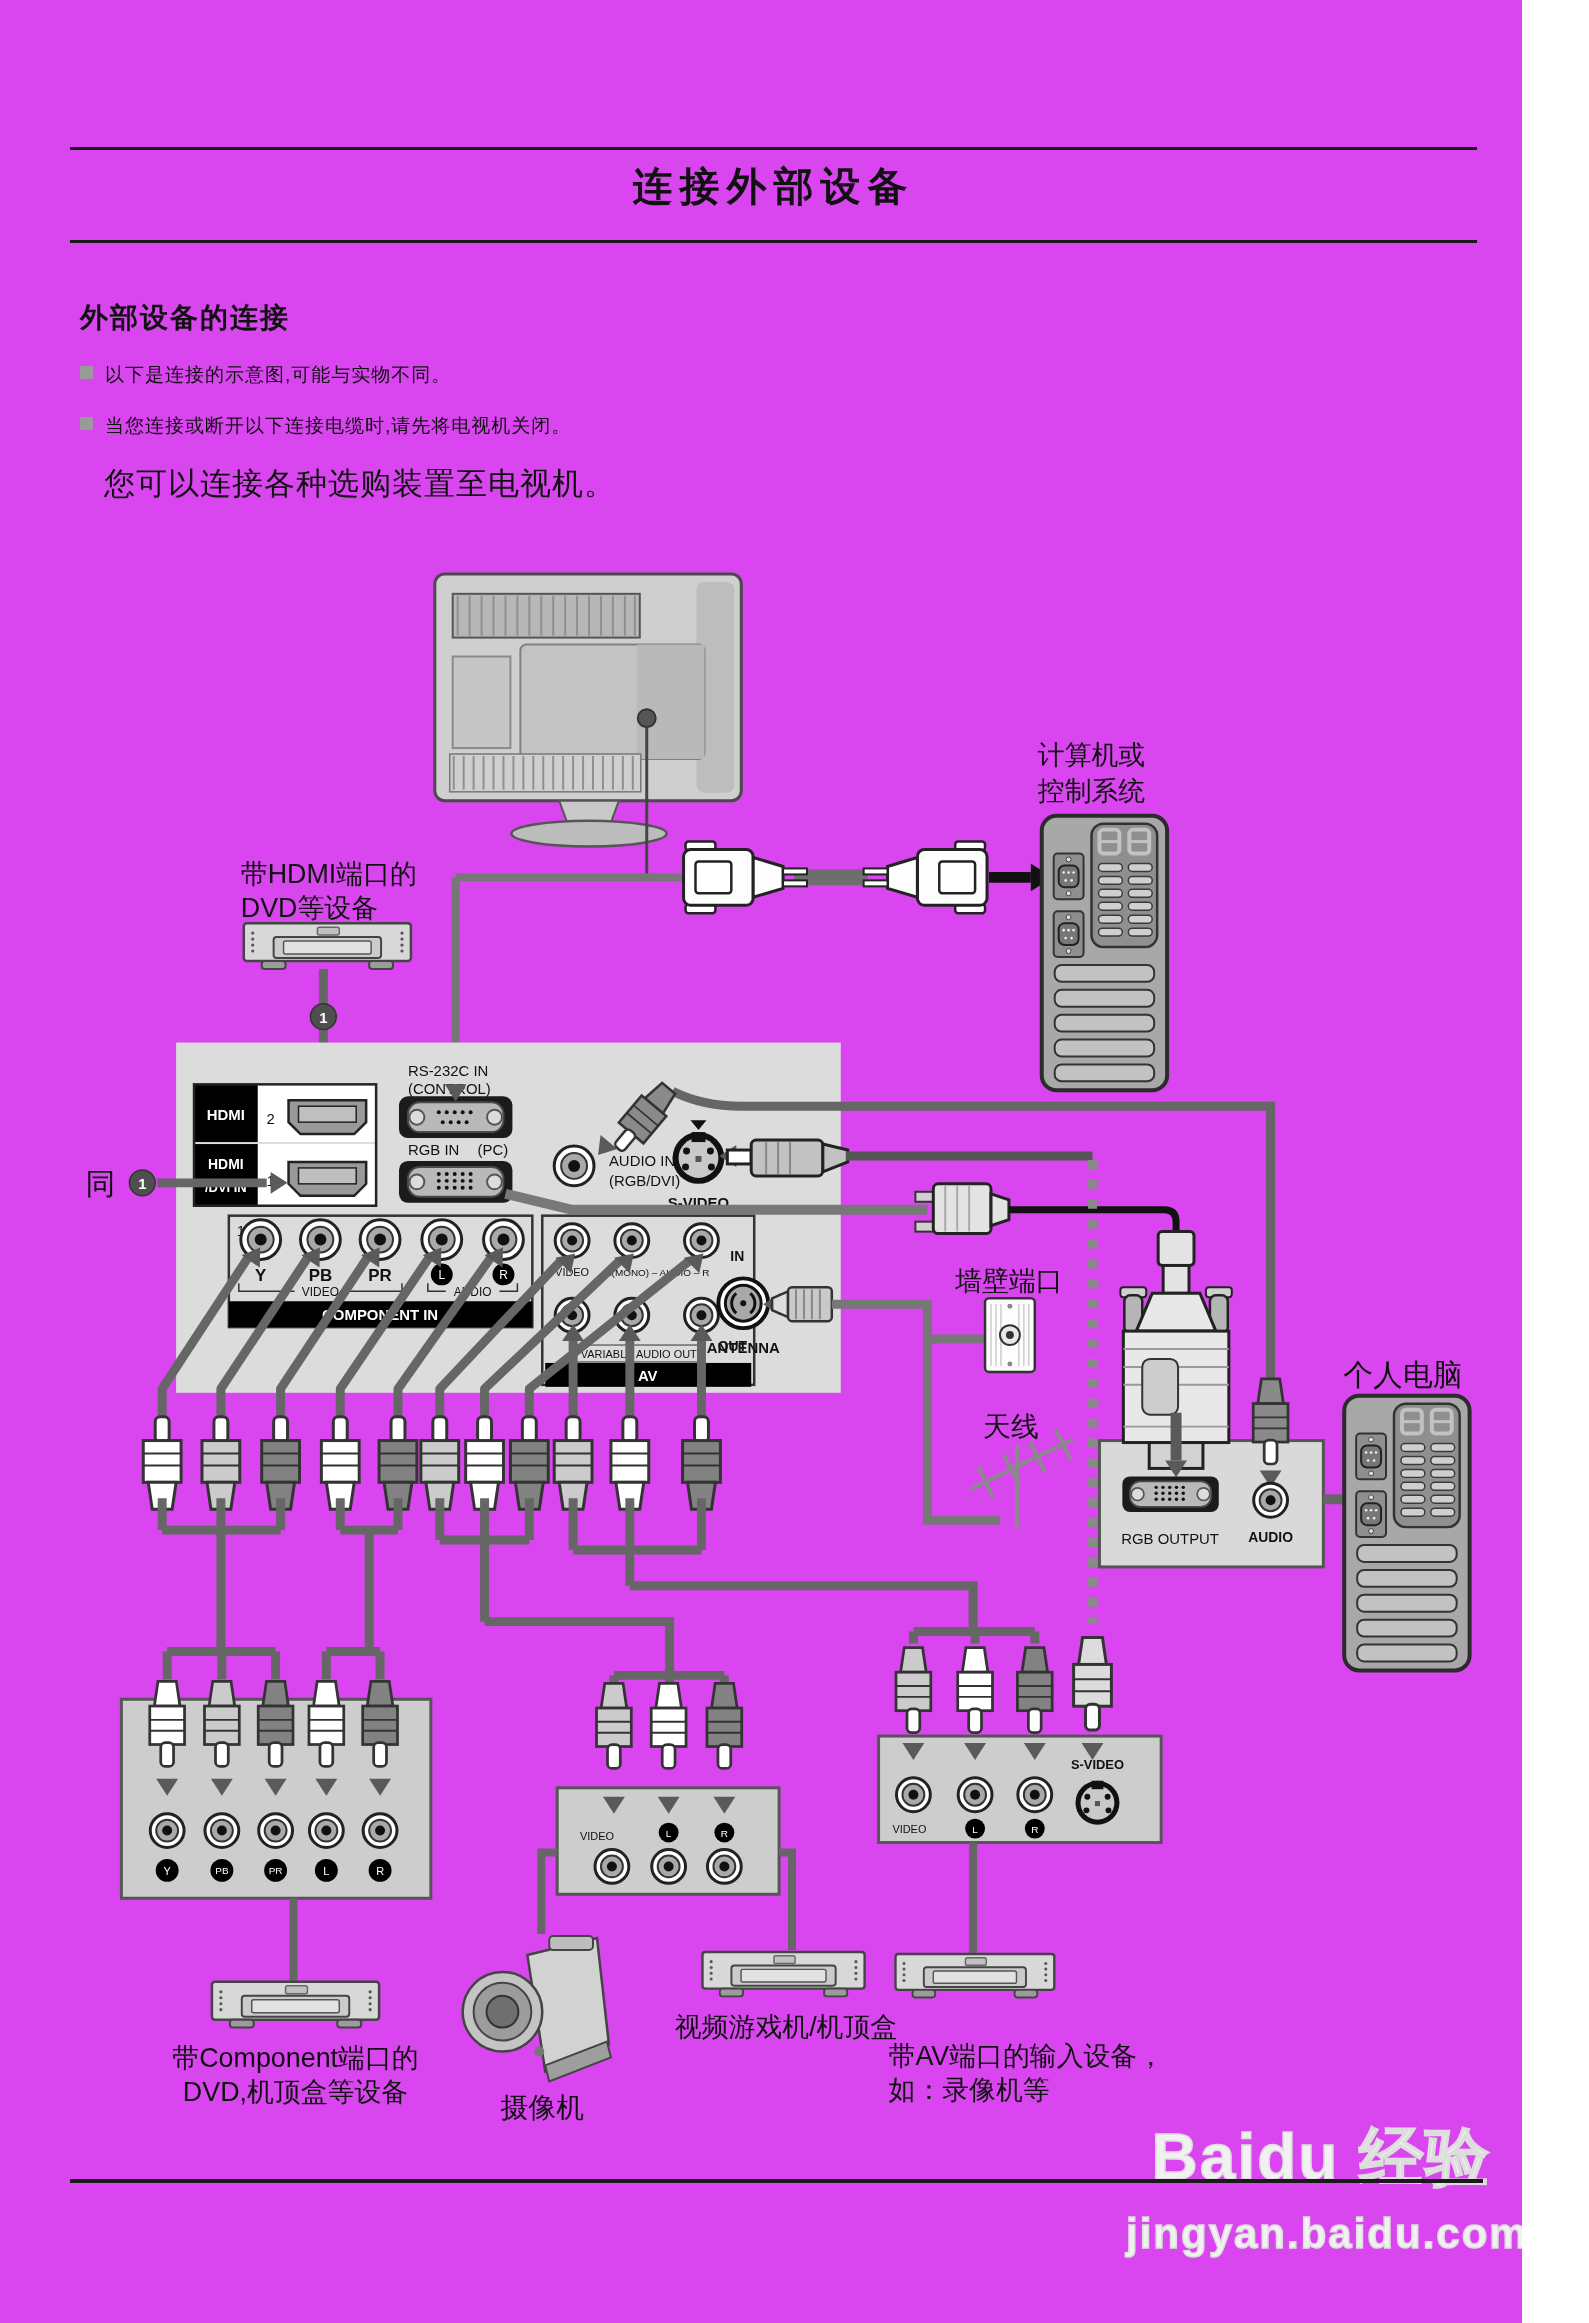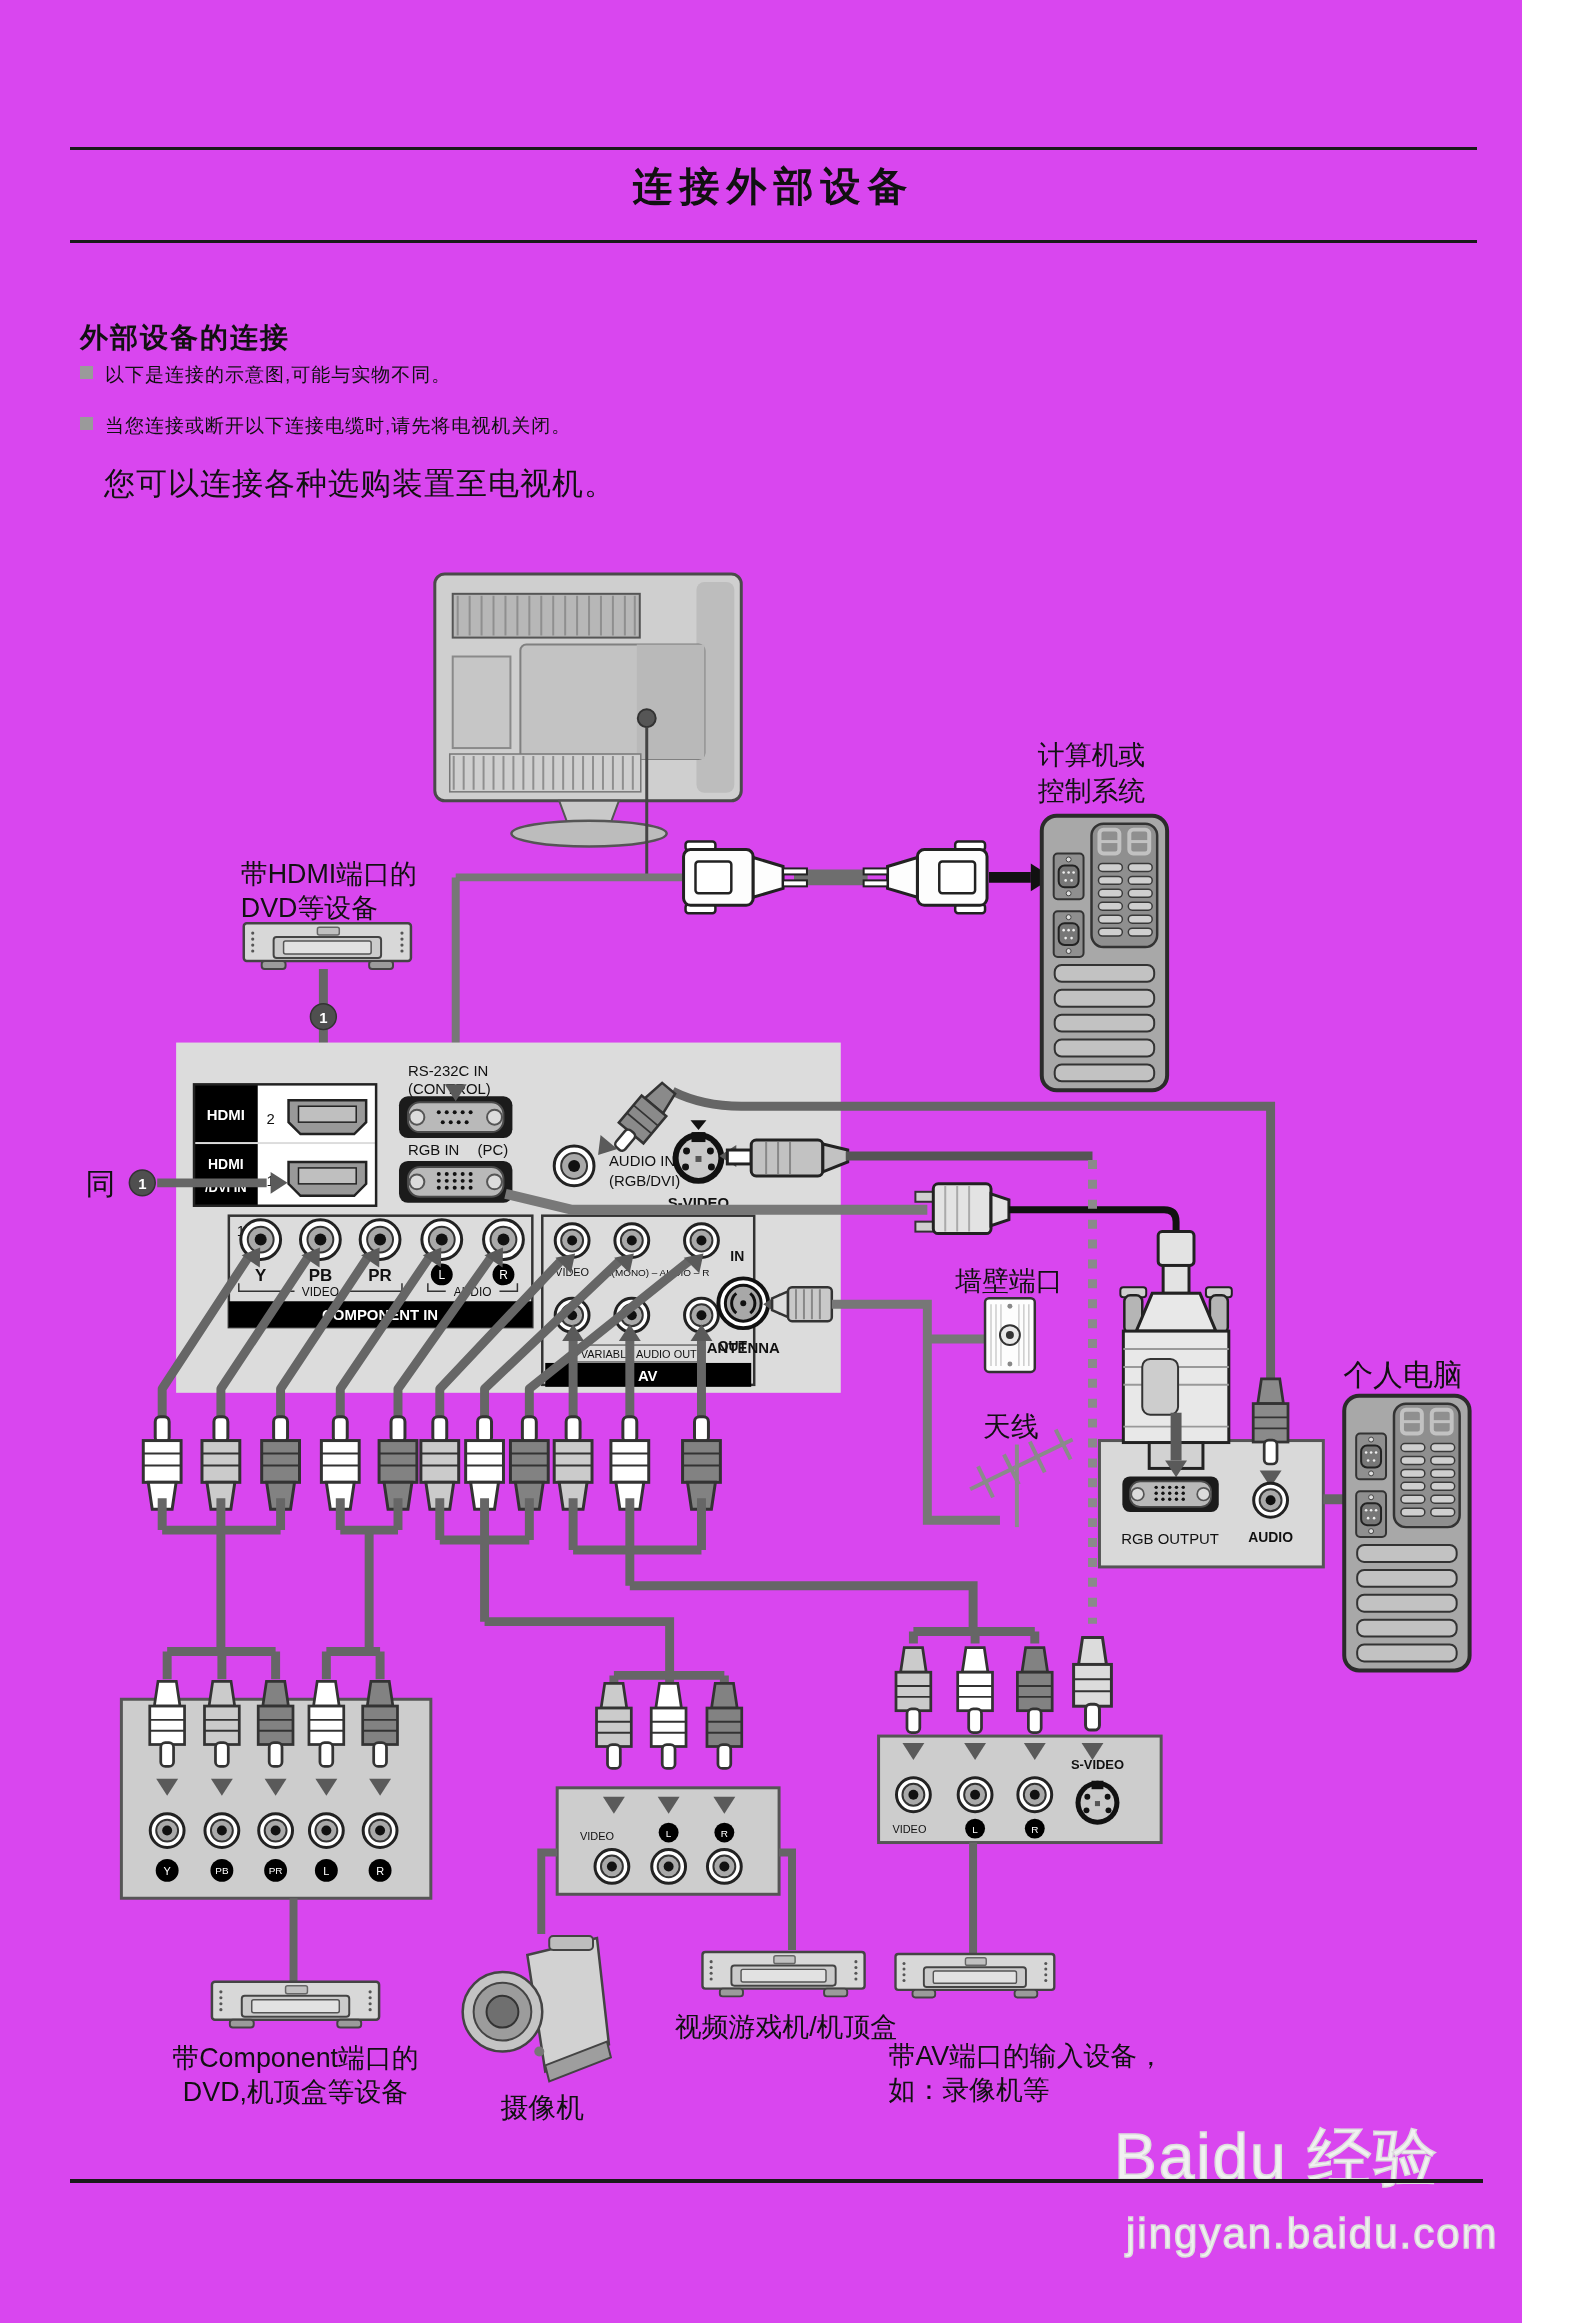--- a/index.html
+++ b/index.html
@@ -1,27 +1,27 @@
 <!DOCTYPE html>
 <html><head>
 <meta charset="utf-8">
 <style>
   html,body{margin:0;padding:0;background:#fff;}
   #page{position:relative;width:1522px;height:2323px;background:#d946ef;overflow:hidden;
         font-family:"Liberation Sans","DejaVu Sans",sans-serif;color:#111;}
   .hline{position:absolute;background:#1a1a1a;}
   #title{position:absolute;left:70px;top:159px;width:1407px;text-align:center;
          font-size:40px;font-weight:bold;letter-spacing:7px;}
-  #sec-head{position:absolute;left:80px;top:299px;font-size:28px;font-weight:bold;letter-spacing:2px;margin-top:20px;}
+  #sec-head{position:absolute;left:80px;top:299px;font-size:28px;font-weight:bold;letter-spacing:2px;}
   .bullet-row{position:absolute;left:80px;font-size:19px;letter-spacing:1px;}
   .sq{display:inline-block;width:13px;height:13px;background:#9a9a9a;margin-right:12px;vertical-align:2px;}
   #note{position:absolute;left:104px;font-size:31px;letter-spacing:1px;}
   #pagenum{position:absolute;left:70px;top:2189px;width:1407px;text-align:center;font-size:27px;z-index:3;}
   #wm{position:absolute;left:1114px;top:2125px;z-index:1;color:#f1f1f1;
-      -webkit-text-stroke:1.5px #ddd;font-weight:normal;line-height:1;}
+      -webkit-text-stroke:1.5px #ddd;font-weight:bold;line-height:1;text-align:center;}
   #wm .r1{font-size:64px;letter-spacing:2px;}
   #wm .r2{font-size:42px;margin-top:24px;margin-left:12px;letter-spacing:2px;}
   svg{position:absolute;left:0;top:0;}
   svg text{font-family:"Liberation Sans","DejaVu Sans",sans-serif;fill:#111;}
   .cn27{font-size:27px;}
   .cn28{font-size:28px;}
   .cn30{font-size:30px;}
   .s15{font-size:15px;}
   .s15b{font-size:15px;font-weight:bold;}
   .s14b{font-size:14px;font-weight:bold;}

